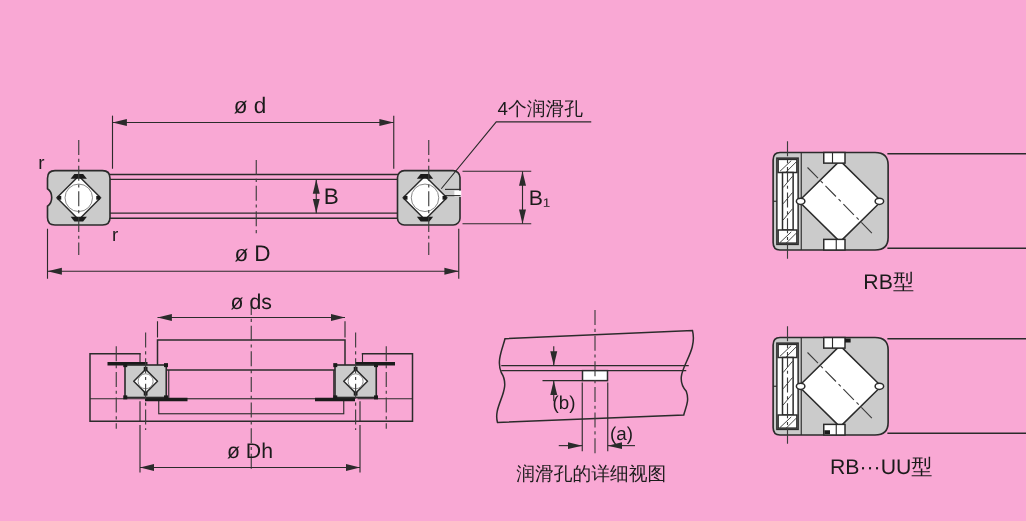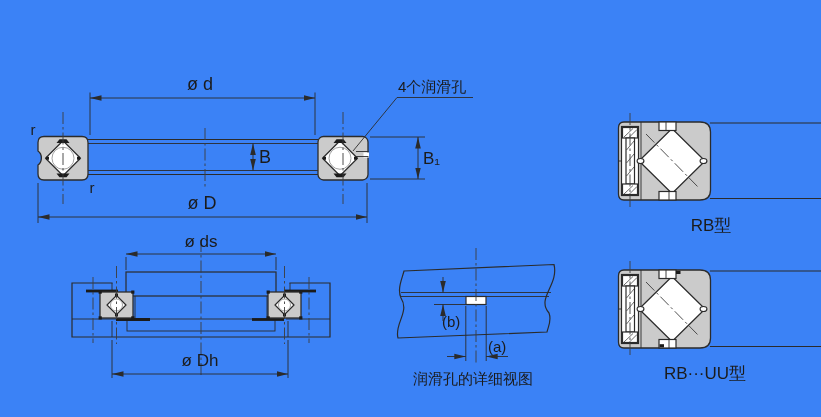--- a/index.html
+++ b/index.html
@@ -1,16 +1,16 @@
 <!DOCTYPE html>
 <html><head>
 <meta charset="utf-8">
 <style>
   html,body{margin:0;padding:0;background:#fdfdfd;}
-  .stage{width:821px;height:417px;position:relative;background:#3b82f6;overflow:hidden;}
+  .stage{width:821px;height:417px;position:relative;background:#f9a8d4;overflow:hidden;}
   svg{display:block;}
   .ln{stroke:#2b2b2b;stroke-width:1.2;fill:none;stroke-linecap:square;}
   .thin{stroke:#2b2b2b;stroke-width:0.9;fill:none;}
   .thick{stroke:#1b1b1b;stroke-width:2.8;fill:none;}
   .dim{stroke:#2b2b2b;stroke-width:0.9;fill:none;}
   .cl{stroke:#3c3c3c;stroke-width:0.9;fill:none;stroke-dasharray:12 3 2.5 3;}
   .gray{fill:#cbcbcb;stroke:#2b2b2b;stroke-width:1.3;}
   .wht{fill:#ffffff;stroke:#2b2b2b;stroke-width:1.2;}
   .blk{fill:#1b1b1b;stroke:none;}
   .hatch{stroke:#2b2b2b;stroke-width:0.7;fill:none;}

